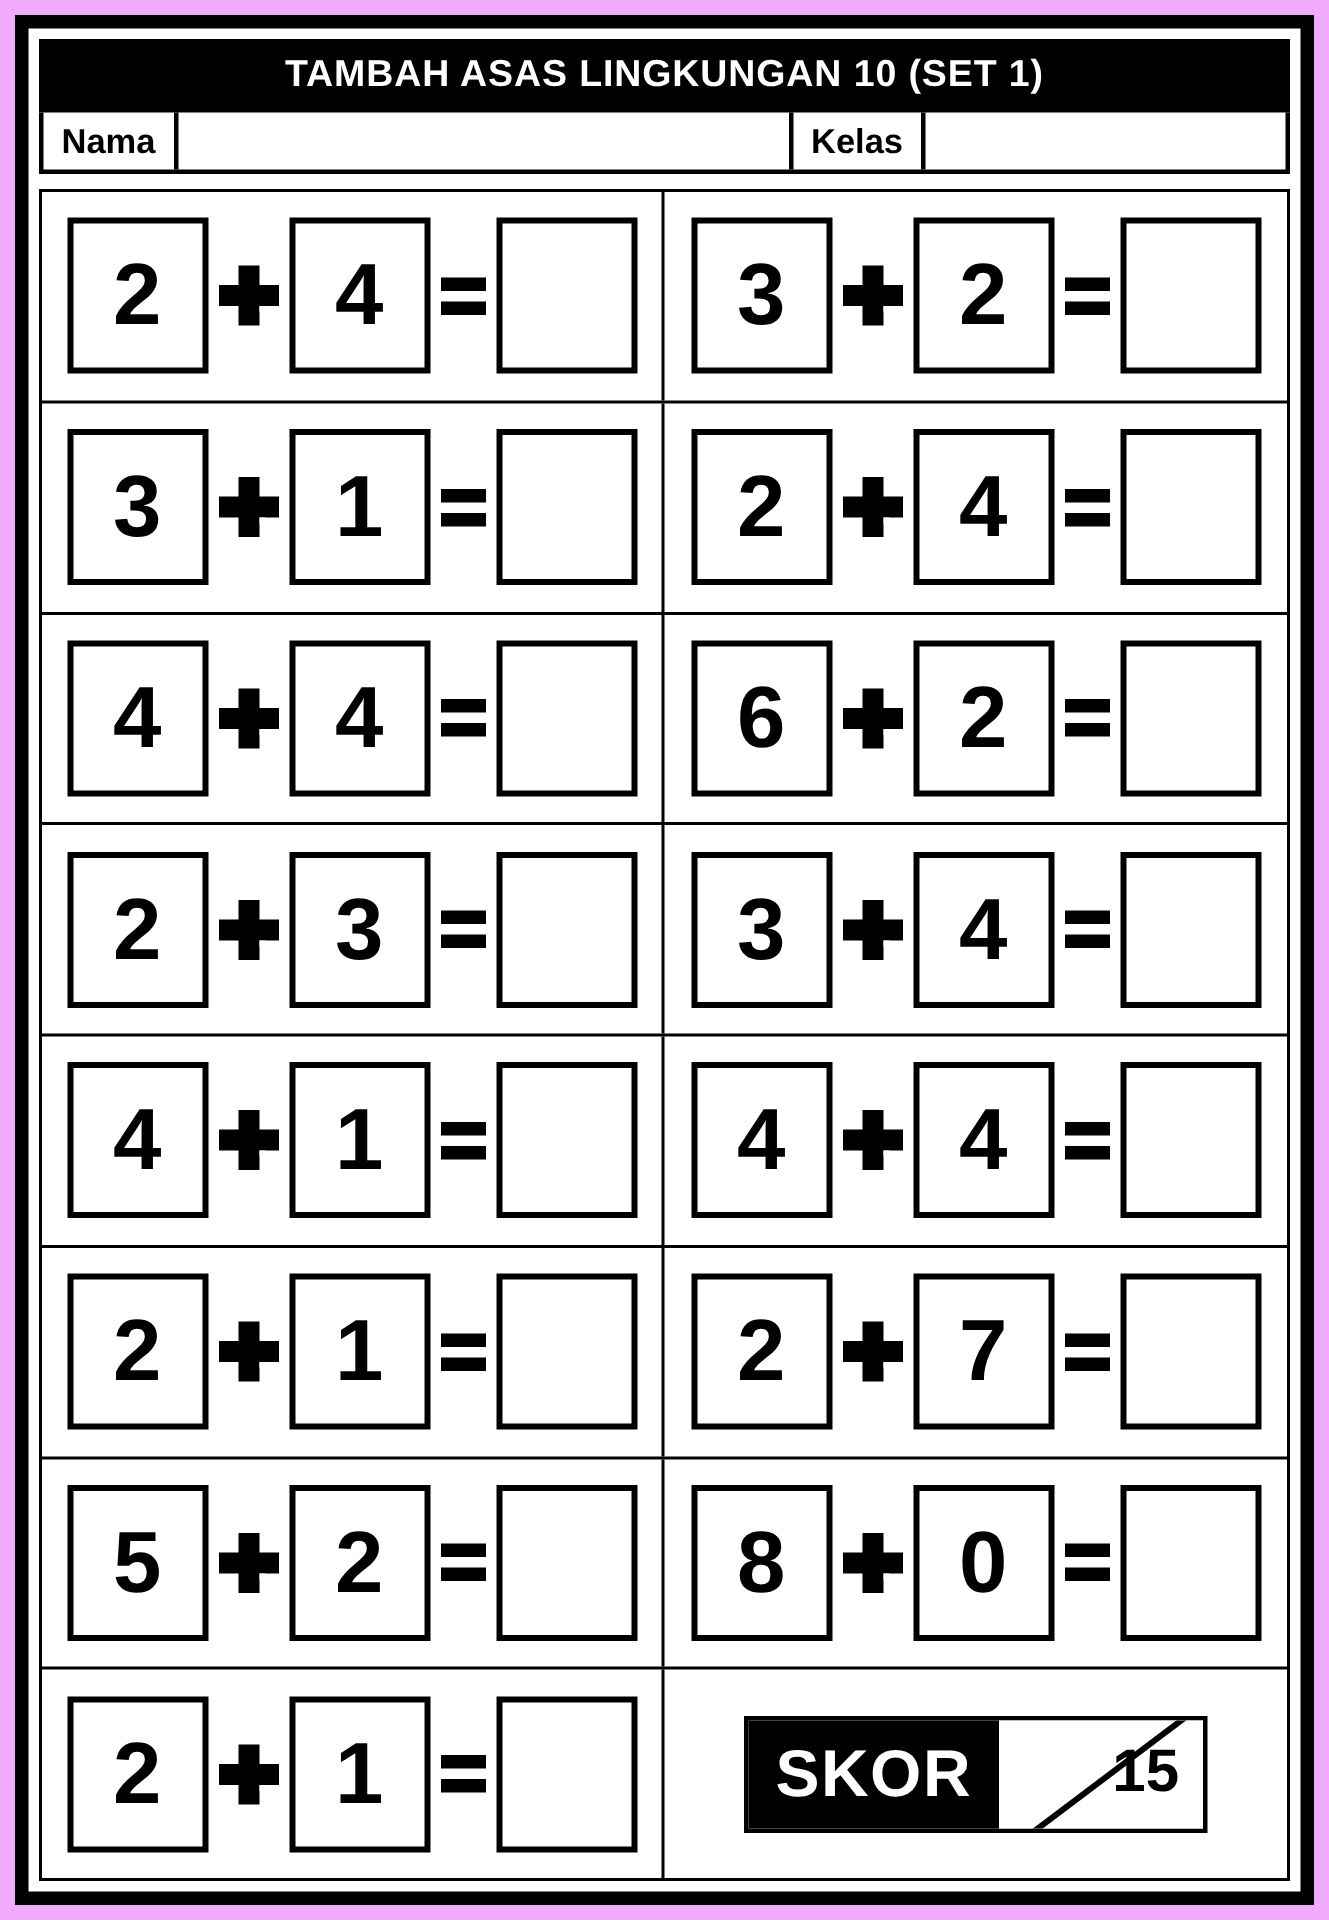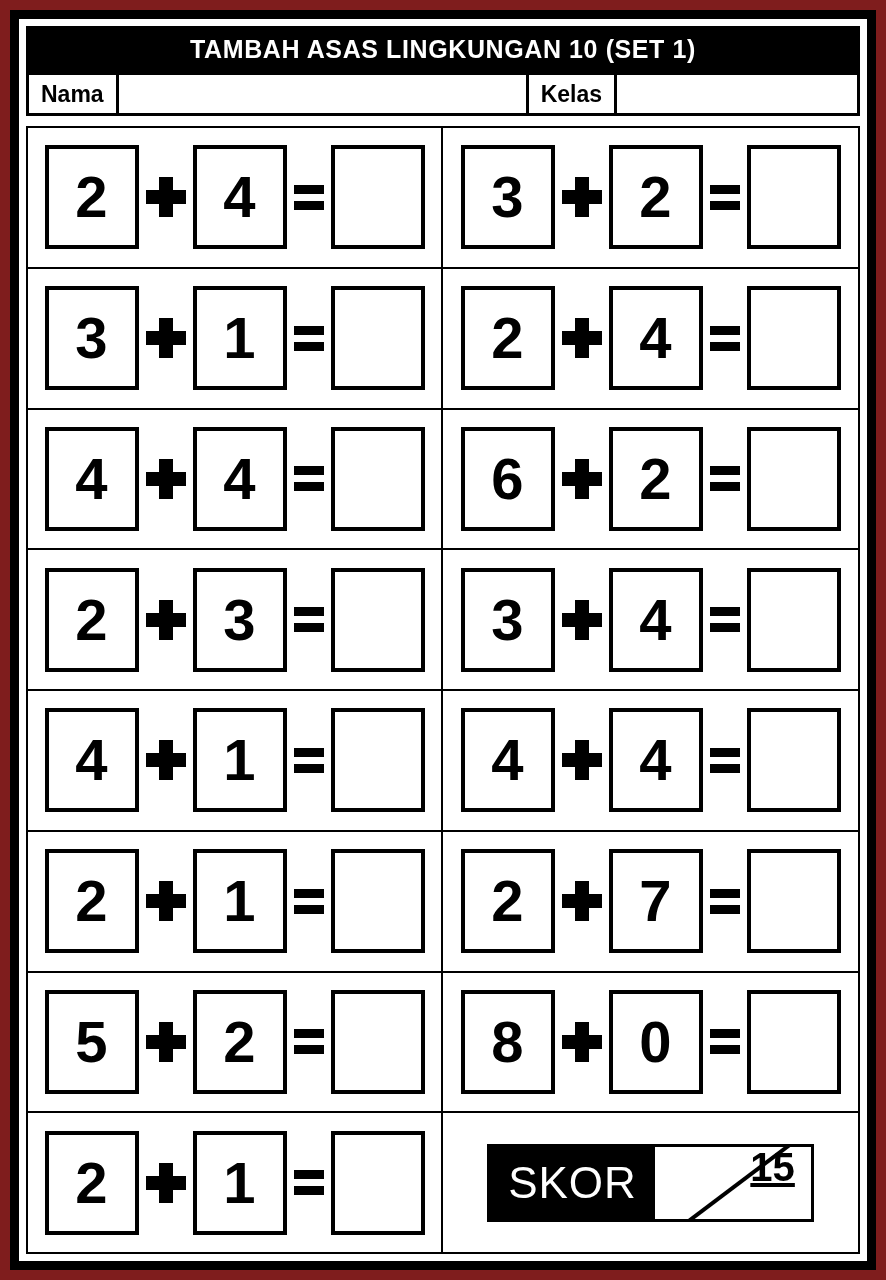--- a/index.html
+++ b/index.html
@@ -12,21 +12,21 @@
     height: 1280px;
     font-family: "Liberation Sans", sans-serif;
     overflow: hidden;
   }
 
   .page {
     position: relative;
     width: 886px;
     height: 1280px;
     box-sizing: border-box;
-    background: #7f1d1d;
+    background: #f0abfc;
     padding: 10px;
   }
 
   .outer-frame {
     box-sizing: border-box;
     width: 866px;
     height: 1260px;
     border: 9px solid #000000;
     background: #ffffff;
     padding: 7px;
@@ -184,37 +184,36 @@
     display: flex;
     align-items: stretch;
     height: 78px;
     border: 3px solid #000;
   }
   .score-label {
     box-sizing: border-box;
     background: #000;
     color: #fff;
     font-size: 44px;
-    font-weight: normal;
+    font-weight: bold;
     letter-spacing: 1px;
     display: flex;
     align-items: center;
     padding: 0 18px;
   }
   .score-value {
     box-sizing: border-box;
     position: relative;
-    width: 156px;
+    width: 136px;
     background: #fff;
     display: flex;
-    align-items: flex-start;
+    align-items: center;
     justify-content: flex-end;
     padding: 0 16px 4px 0;
     overflow: hidden;
-    text-decoration: underline;
   }
   .score-value .slash {
     position: absolute;
     left: -10%;
     top: 50%;
     width: 125%;
     height: 4px;
     background: #000;
     transform: rotate(-37deg);
     transform-origin: center;

